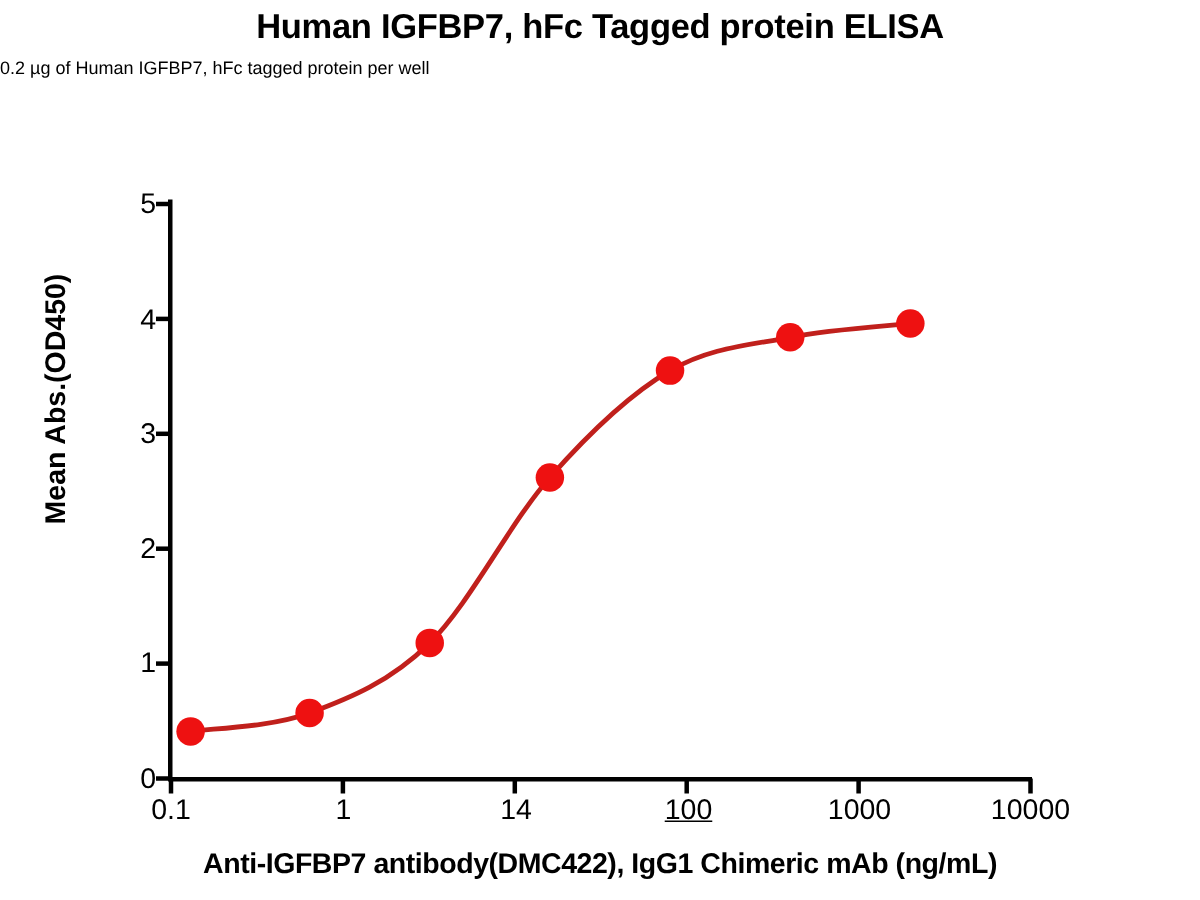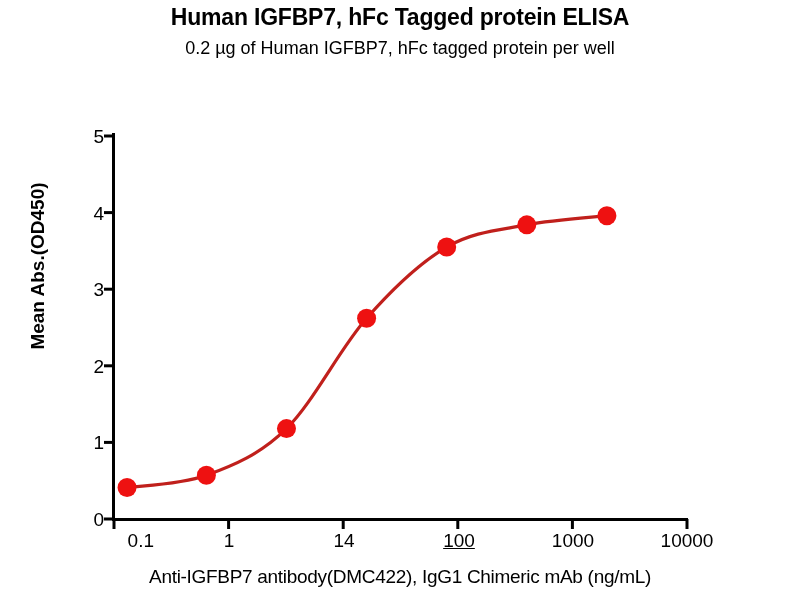--- a/index.html
+++ b/index.html
@@ -7,26 +7,26 @@
     width:800px;height:600px;background:#ffffff;
     font-family:"Liberation Sans", sans-serif;
     color:#000;overflow:hidden;position:relative;
   }
   #figure{position:absolute;left:0;top:0;width:800px;height:600px;}
   .title{
     position:absolute;left:0;top:4px;width:800px;text-align:center;
     font-size:23px;font-weight:bold;letter-spacing:-0.2px;
   }
   .subtitle{
-    position:absolute;left:0;top:38px;width:800px;text-align:center;
-    font-size:18px;font-weight:normal;
+    position:absolute;left:0;top:38px;width:800px;text-align:left;
+    font-size:12px;font-weight:normal;
   }
   .xlabel{
     position:absolute;left:0;top:566px;width:800px;text-align:center;
-    font-size:19px;font-weight:normal;letter-spacing:-0.3px;
+    font-size:19px;font-weight:bold;letter-spacing:-0.3px;
   }
   .ylabel{
     position:absolute;left:-112px;top:255px;width:300px;text-align:center;
     font-size:19px;font-weight:bold;
     transform:rotate(-90deg);transform-origin:center center;
   }
   .tick-label{
     position:absolute;font-size:19px;text-align:center;font-weight:normal;
   }
   .xtick-label{width:80px;}
@@ -44,21 +44,21 @@
   <div class="ylabel">Mean Abs.(OD450)</div>
   <div class="xlabel">Anti-IGFBP7 antibody(DMC422), IgG1 Chimeric mAb  (ng/mL)</div>
 
   <div class="tick-label ytick-label" style="left:64px;top:126px;">5</div>
   <div class="tick-label ytick-label" style="left:64px;top:203px;">4</div>
   <div class="tick-label ytick-label" style="left:64px;top:279px;">3</div>
   <div class="tick-label ytick-label" style="left:64px;top:356px;">2</div>
   <div class="tick-label ytick-label" style="left:64px;top:432px;">1</div>
   <div class="tick-label ytick-label" style="left:64px;top:509px;">0</div>
 
-  <div class="tick-label xtick-label" style="left:74px;top:530px;text-align:right;">0.1</div>
+  <div class="tick-label xtick-label" style="left:74px;top:530px;">0.1</div>
   <div class="tick-label xtick-label" style="left:189px;top:530px;">1</div>
   <div class="tick-label xtick-label" style="left:304px;top:530px;">14</div>
   <div class="tick-label xtick-label" style="left:419px;top:530px;text-decoration:underline;">100</div>
   <div class="tick-label xtick-label" style="left:533px;top:530px;">1000</div>
   <div class="tick-label xtick-label" style="left:647px;top:530px;">10000</div>
 
   <svg width="800" height="600">
 
     <line x1="113.5" y1="133" x2="113.5" y2="519.5" stroke="#000" stroke-width="3"></line>
     <line x1="112" y1="519.5" x2="688" y2="519.5" stroke="#000" stroke-width="3"></line>

